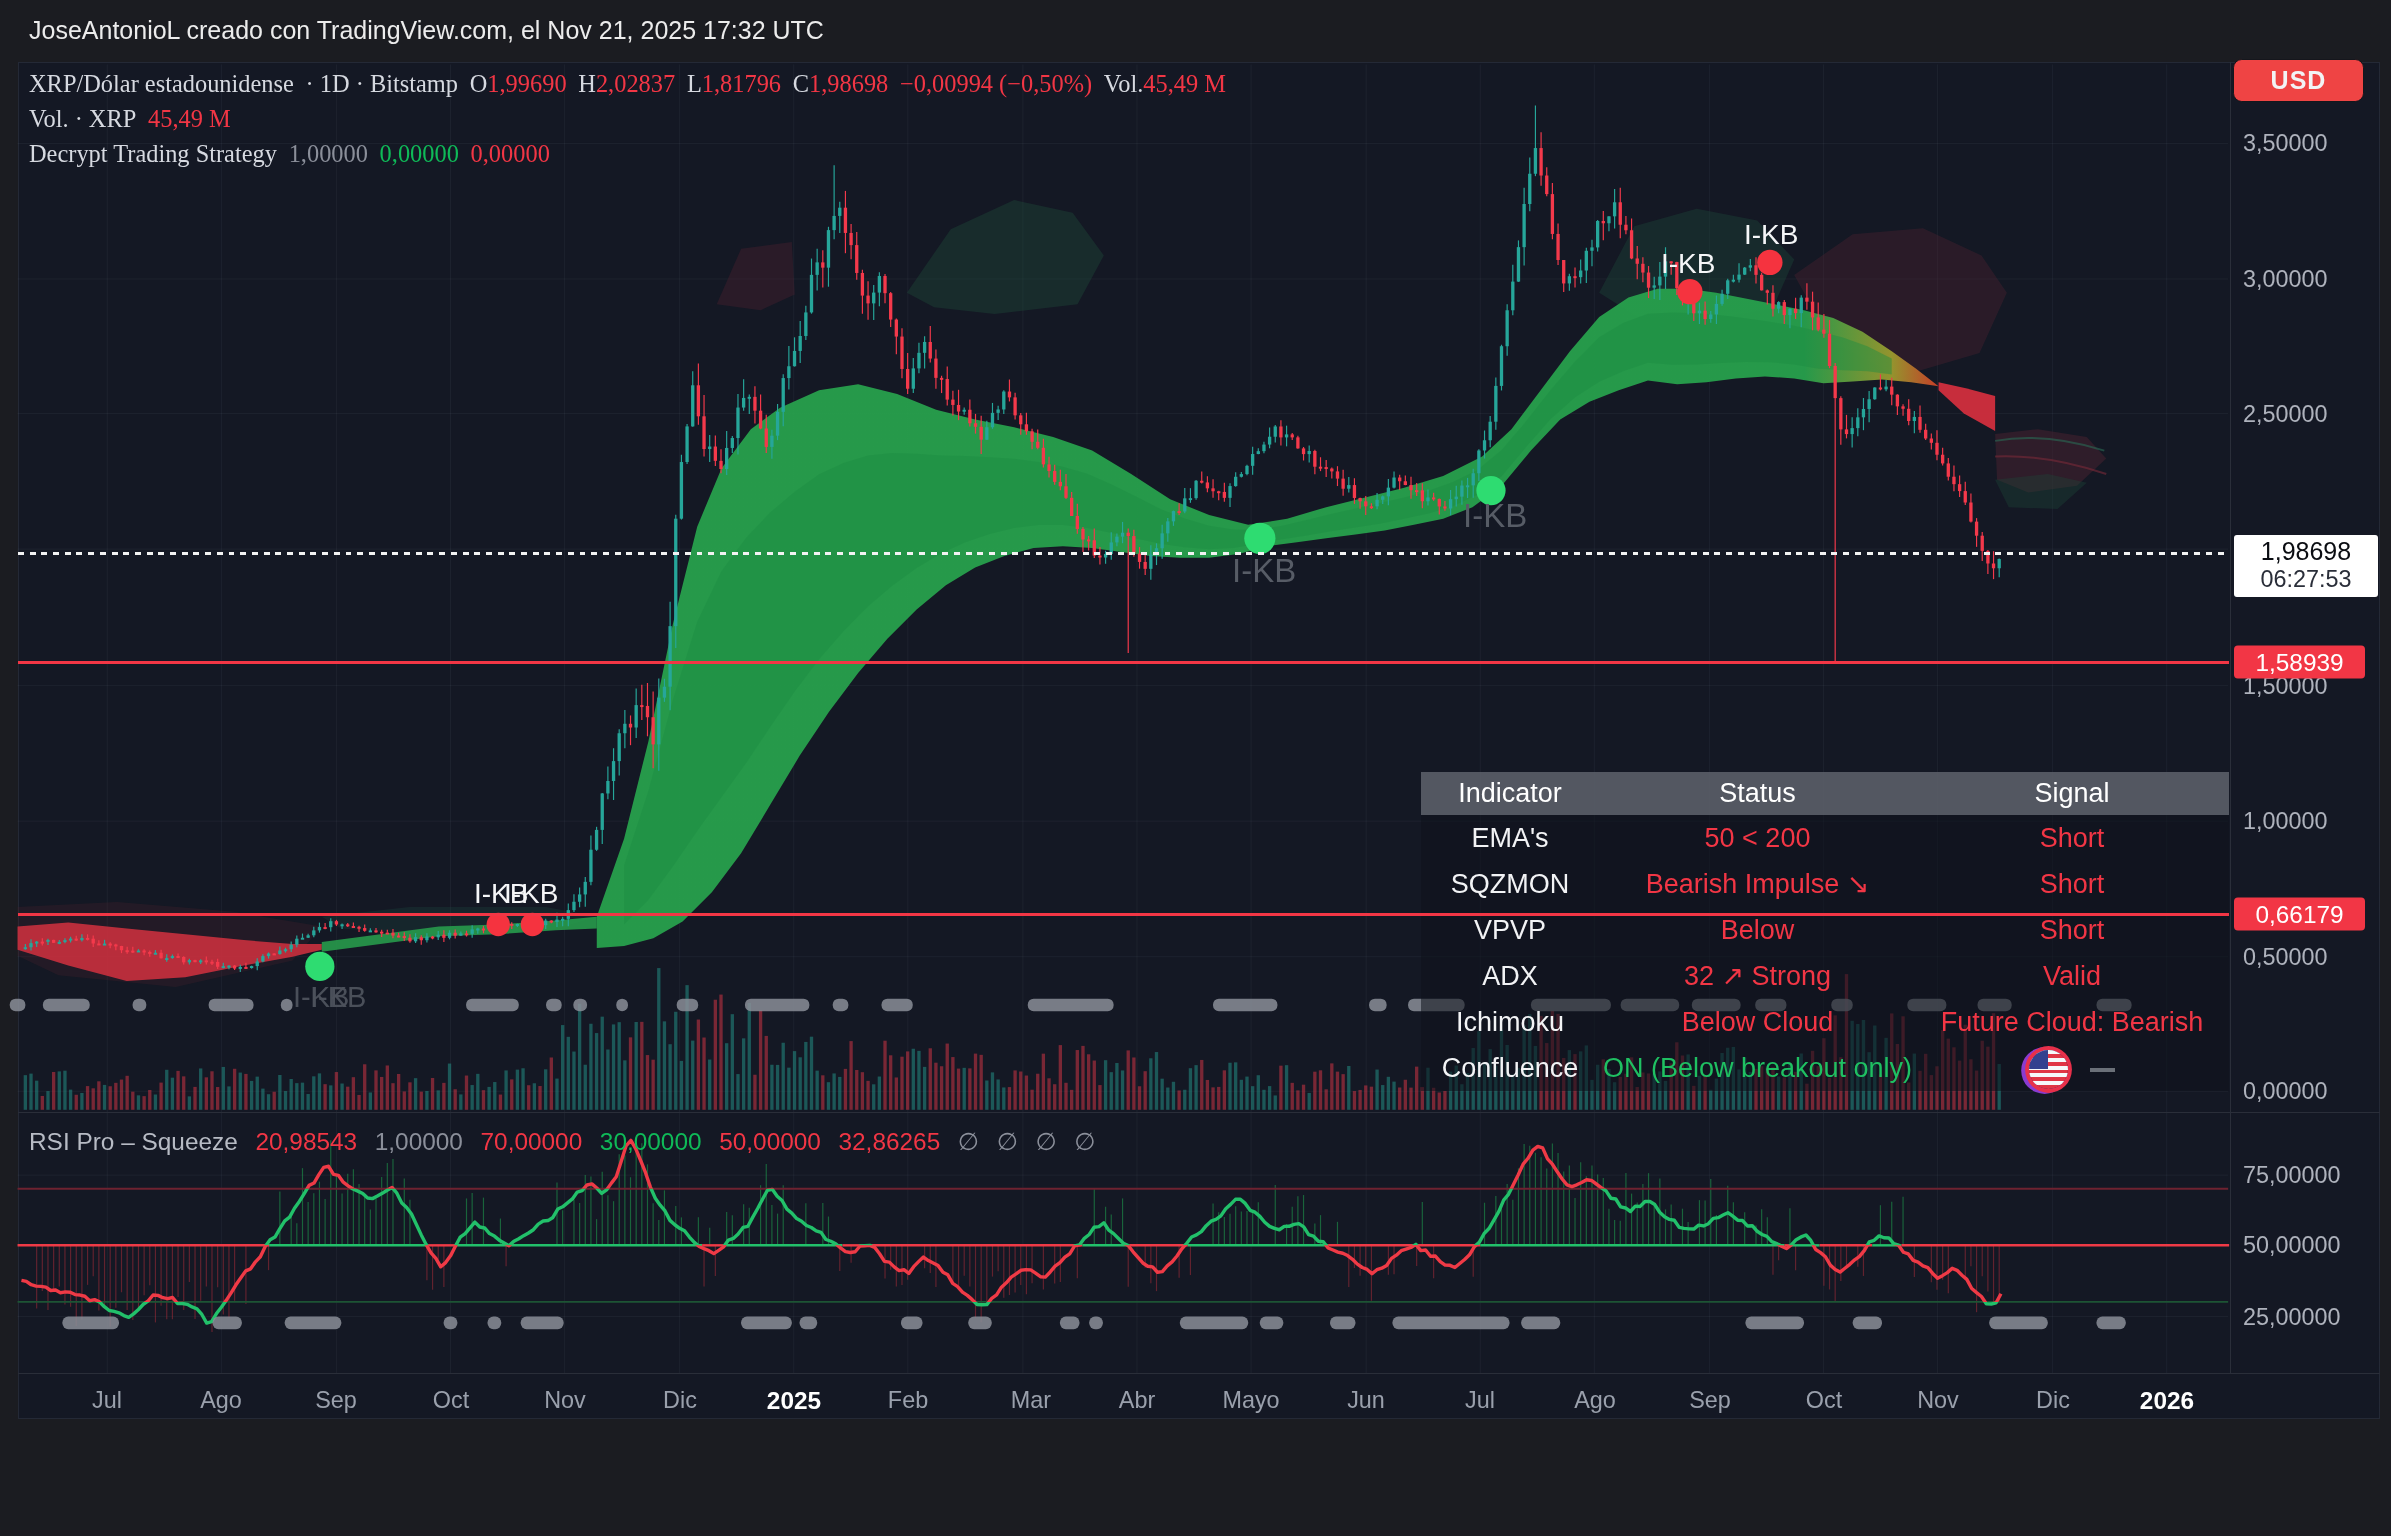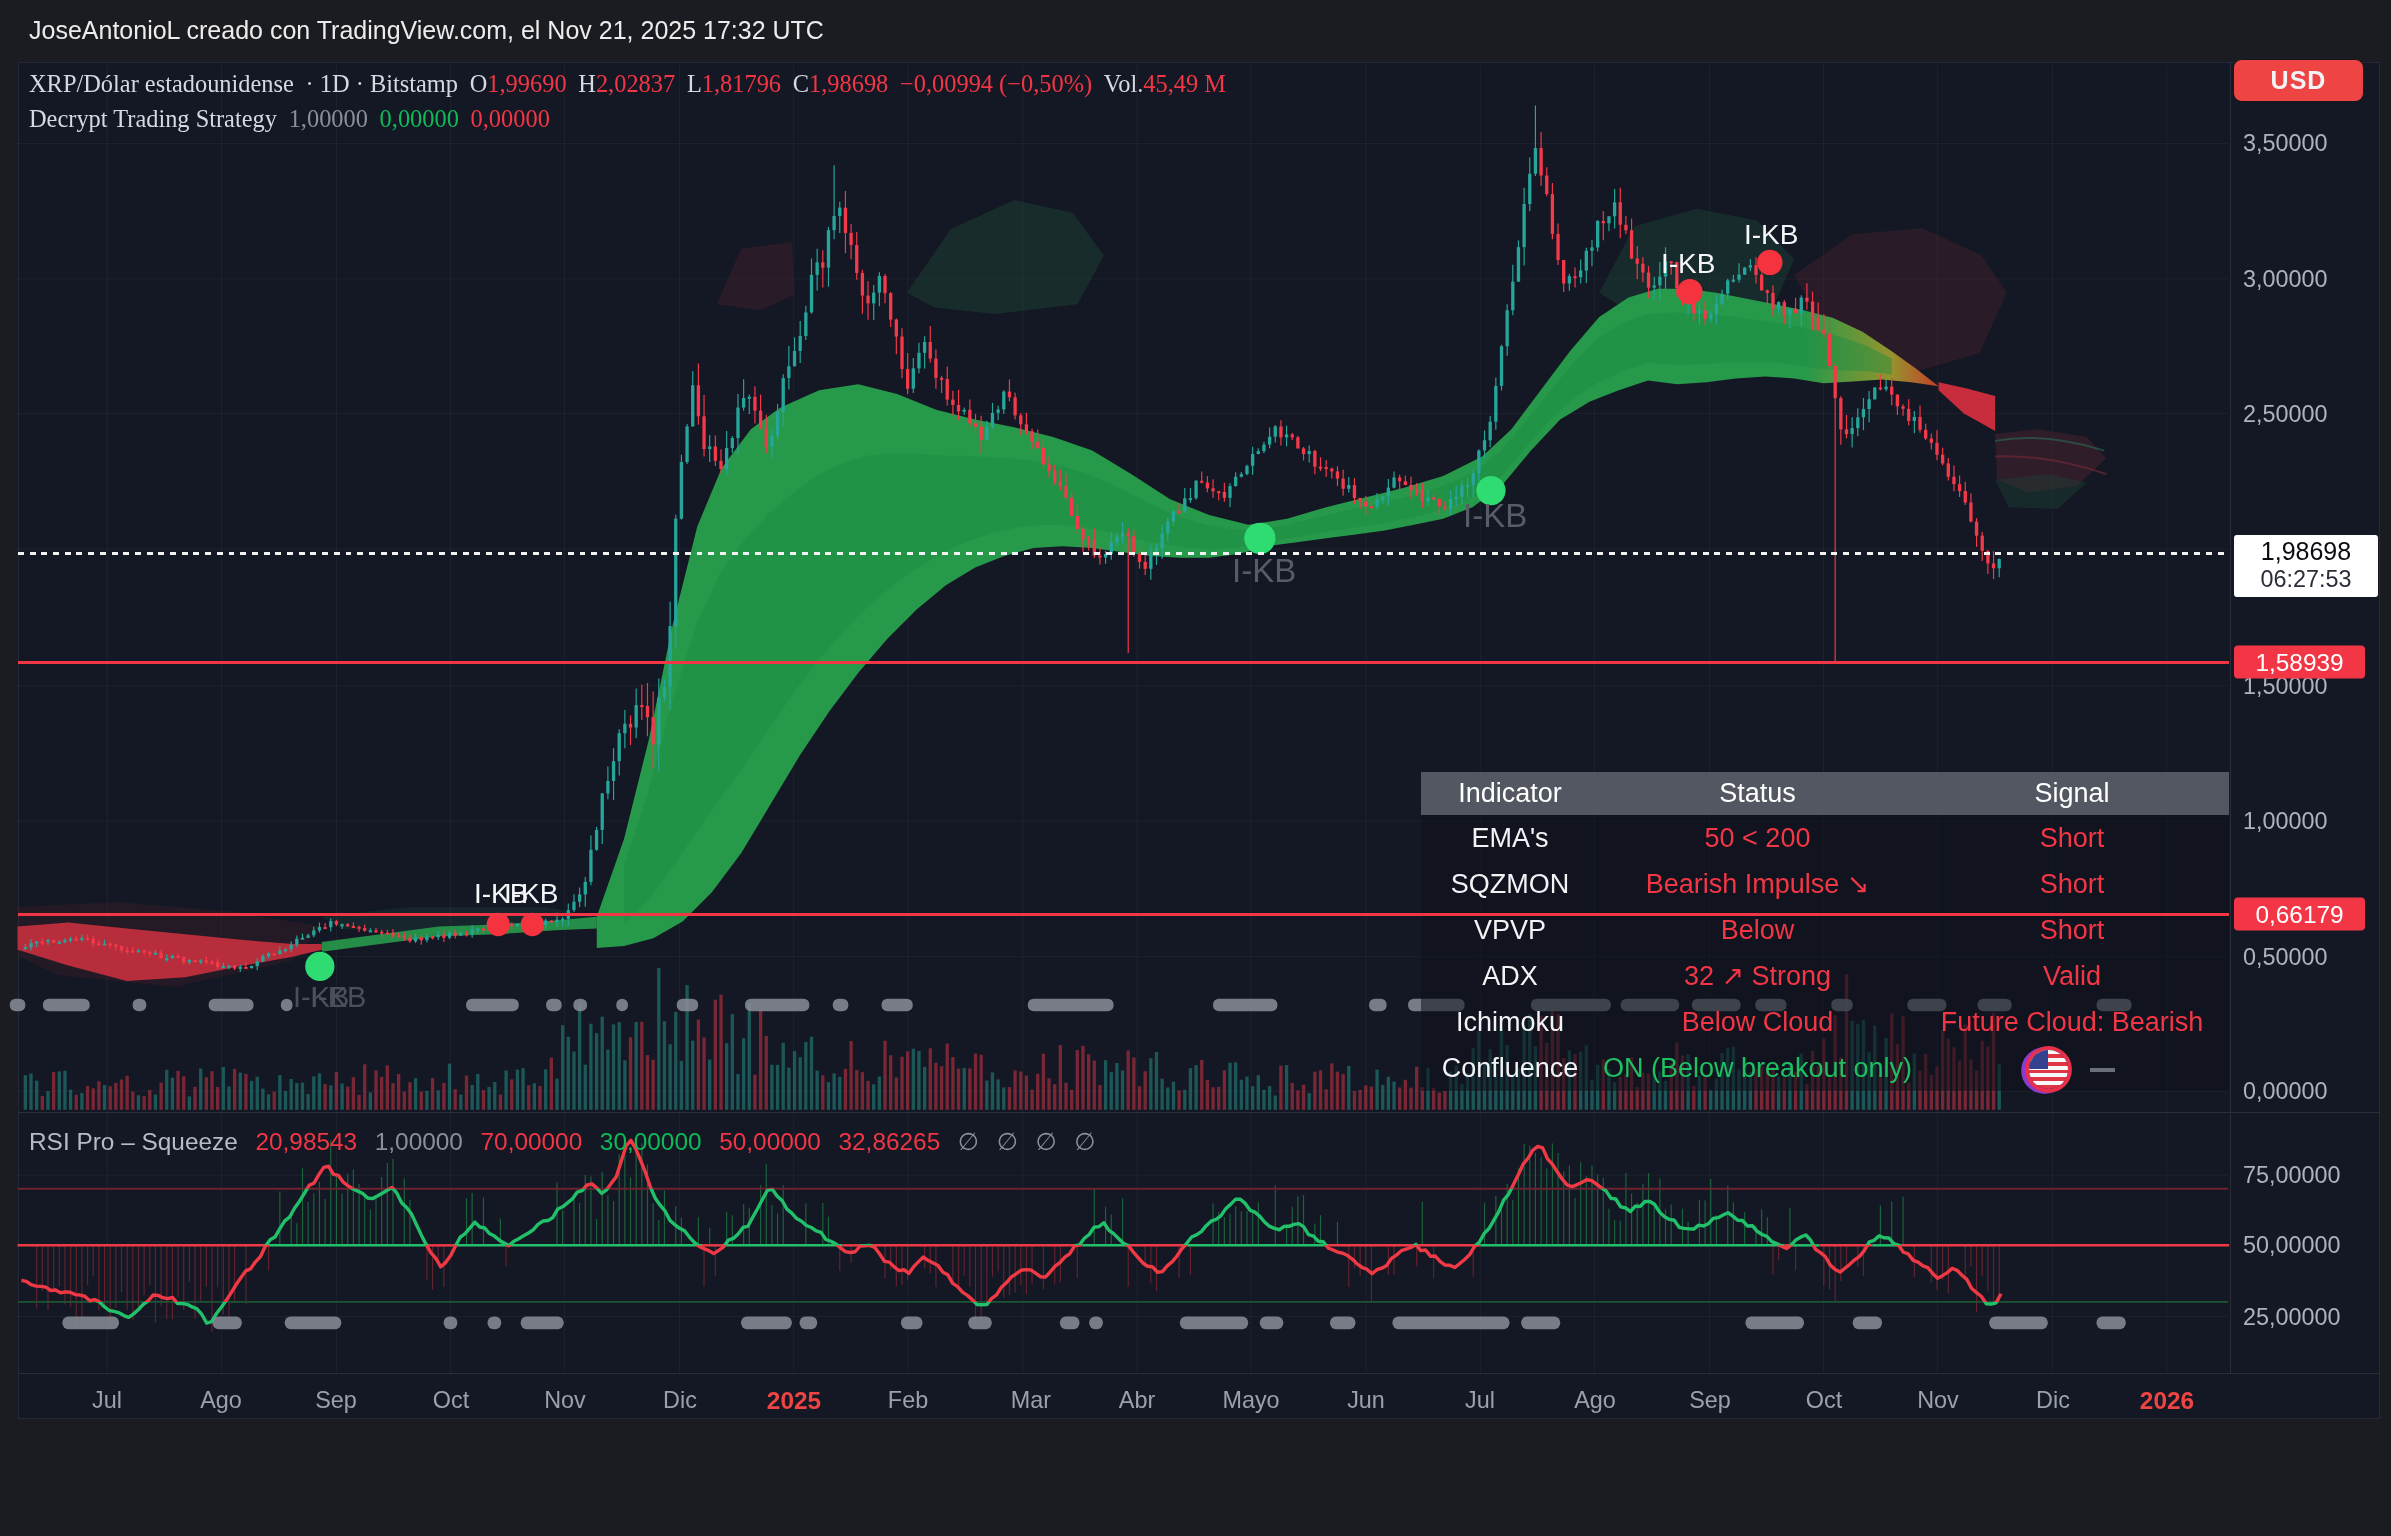--- a/index.html
+++ b/index.html
@@ -13,21 +13,21 @@
   #axis-sep{position:absolute;left:2230px;top:62px;width:1px;height:1311px;background:#2a2e39;z-index:6;}
   #pane-sep{position:absolute;left:17.6px;top:1112px;width:2362px;height:1px;background:#2a2e39;z-index:4;}
   #time-sep{position:absolute;left:17.6px;top:1373px;width:2362px;height:1px;background:#2a2e39;z-index:6;}
   
   #legend{position:absolute;left:29px;top:70px;z-index:7;font-size:24.4px;color:#d6d9e0;}
   #legend .row{display:flex;gap:11.7px;align-items:flex-start;margin-bottom:6.8px;white-space:nowrap;font-family:Liberation Serif, serif;}
   .red{color:#f23645;} .grn{color:#0fba58;} .dim{color:#8b8f9a;} .wht{color:#d6d9e0;}
   
   .ytick{position:absolute;left:2243px;transform:translateY(-50%);color:#aeb2bc;font-size:23.4px;z-index:6;}
   .xtick{position:absolute;top:1387px;transform:translateX(-50%);color:#9aa0ac;font-size:23.4px;z-index:6;}
-  .xtick.bold{color:#ef4444;font-weight:bold;font-size:24.4px;}
+  .xtick.bold{color:#ffffff;font-weight:bold;font-size:24.4px;}
   #price-box{position:absolute;left:2234px;top:535px;width:144px;background:#ffffff;border-radius:2.9px;text-align:center;z-index:7;padding:2px 0 3.9px 0;}
   #price-box .l1{color:#0b0d12;font-size:25px;font-weight:500;}
   #price-box .l2{color:#2a2e39;font-size:23.4px;}
   .level-box{position:absolute;left:2234px;width:131px;height:33px;background:#f23645;color:#fff;font-size:24.4px;border-radius:3.9px;display:flex;align-items:center;justify-content:center;z-index:7;transform:translateY(-50%);}
   #usd-btn{position:absolute;left:2233px;top:59px;width:129px;height:41px;background:#ef4444;border:1px solid #15161c;border-radius:8.8px;color:#f2f3f5;font-size:25px;font-weight:600;display:flex;align-items:center;justify-content:center;letter-spacing:1px;z-index:8;}
   
   #ind-table{position:absolute;left:1421px;top:772px;width:808px;z-index:3;font-size:27px;}
   #ind-table .hdr{display:grid;grid-template-columns:178px 317px 312px;background:rgba(88,92,102,0.93);color:#fff;height:43px;line-height:43px;text-align:center;}
   #ind-table .trow{display:grid;grid-template-columns:178px 317px 312px;background:rgba(14,18,27,0.55);height:46px;line-height:46px;text-align:center;}
   #ind-table .c-name{color:#f2f3f5;}
@@ -1512,20 +1512,24 @@
       <span class="wht">XRP/Dólar estadounidense</span>
       <span class="wht">· 1D · Bitstamp</span>
       <span><span class="wht">O</span><span class="red">1,99690</span></span>
       <span><span class="wht">H</span><span class="red">2,02837</span></span>
       <span><span class="wht">L</span><span class="red">1,81796</span></span>
       <span><span class="wht">C</span><span class="red">1,98698</span></span>
       <span class="red">−0,00994 (−0,50%)</span>
       <span><span class="wht">Vol.</span><span class="red">45,49 M</span></span>
     </div>
     <div class="row">
+      <span class="wht">Vol. · XRP</span>
+      <span class="red">45,49 M</span>
+    </div>
+    <div class="row">
       <span class="wht">Decrypt Trading Strategy</span>
       <span class="dim">1,00000</span>
       <span class="grn">0,00000</span>
       <span class="red">0,00000</span>
     </div>
   </div>
 
   <div id="ind-table">
     <div class="hdr">
       <span>Indicator</span>

